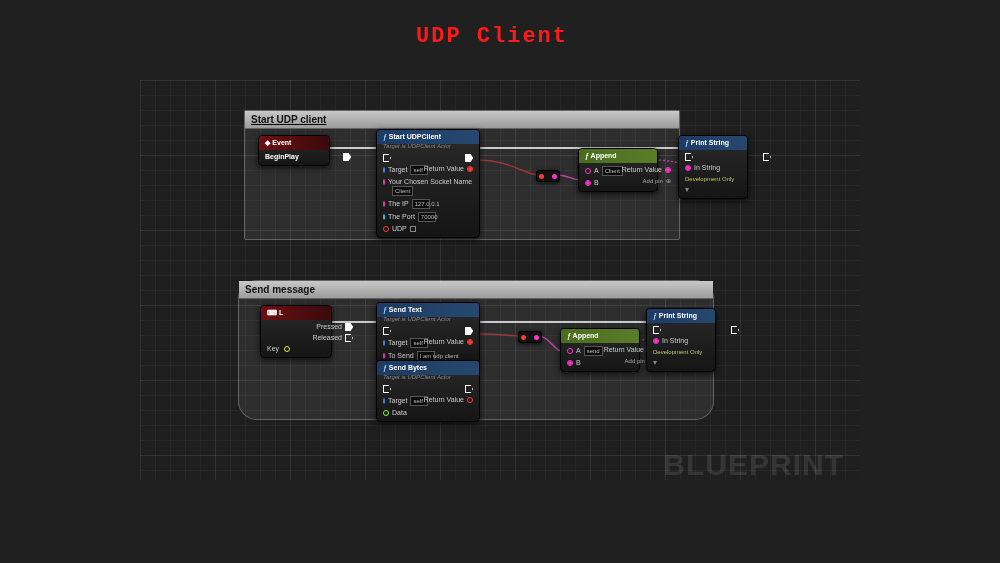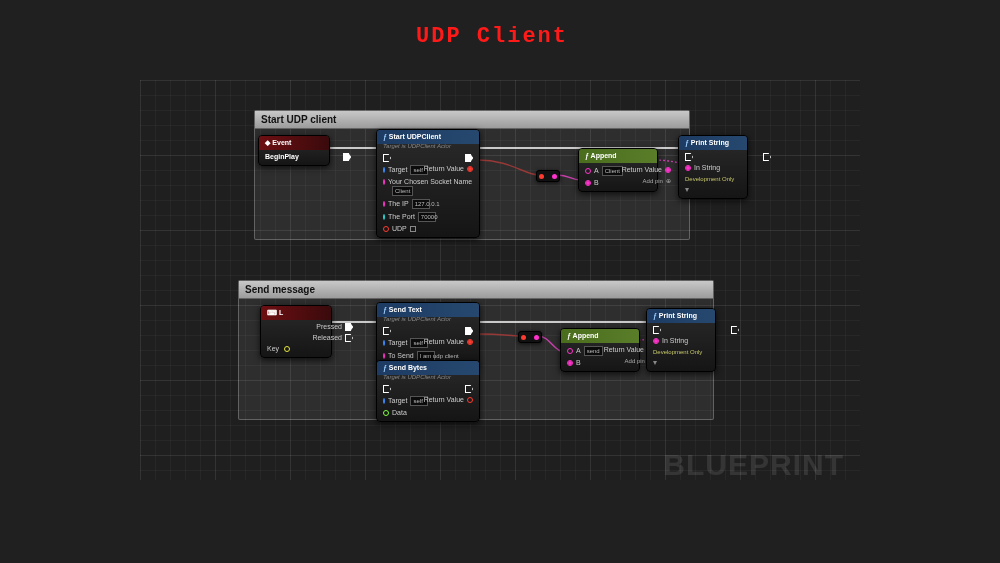--- a/index.html
+++ b/index.html
@@ -166,21 +166,21 @@
     <path d="M 190 242 C 215 242, 220 242, 238 242" stroke="#fff" stroke-width="1.4" fill="none"></path>
     <path d="M 338 242 C 420 242, 460 242, 508 242" stroke="#fff" stroke-width="1.4" fill="none"></path>
 
     <path d="M 338 254 C 362 254, 370 256, 380 256" stroke="#8f2a28" stroke-width="1.4" fill="none"></path>
 
     <path d="M 398 256 C 410 256, 414 272, 424 272" stroke="#c733a8" stroke-width="1.4" fill="none"></path>
 
     <path d="M 498 260 C 508 260, 510 258, 514 258" stroke="#c733a8" stroke-width="1.4" fill="none" stroke-dasharray="2 2"></path>
   </svg>
 
-  <div class="comment" style="left:114px; top:30px; width:436px; height:130px;">
+  <div class="comment" style="left:104px; top:30px; width:436px; height:130px;text-decoration:underline;">
     <div class="comment-header">Start UDP client</div>
   </div>
 
   <div class="node" style="left:118px; top:55px; width:72px;">
     <div class="node-header nh-red">
       <span>◆</span>
       <span>Event BeginPlay</span>
     </div>
     <div class="node-body">
       <div class="col"></div>
@@ -298,21 +298,21 @@
         <div class="row chev">▾</div>
       </div>
       <div class="col col-right">
         <div class="row">
             <span class="exec"></span>
           </div>
       </div>
     </div>
   </div>
 
-  <div class="comment" style="left:98px; top:200px; width:476px; height:140px;">
+  <div class="comment" style="left:98px; top:200px; width:476px; height:140px;border-radius:19px;">
     <div class="comment-header">Send message</div>
   </div>
 
   <div class="node" style="left:120px; top:225px; width:72px;">
     <div class="node-header nh-red">
       <span>⌨</span>
       <span>L</span>
     </div>
     <div class="node-body">
       <div class="col">

